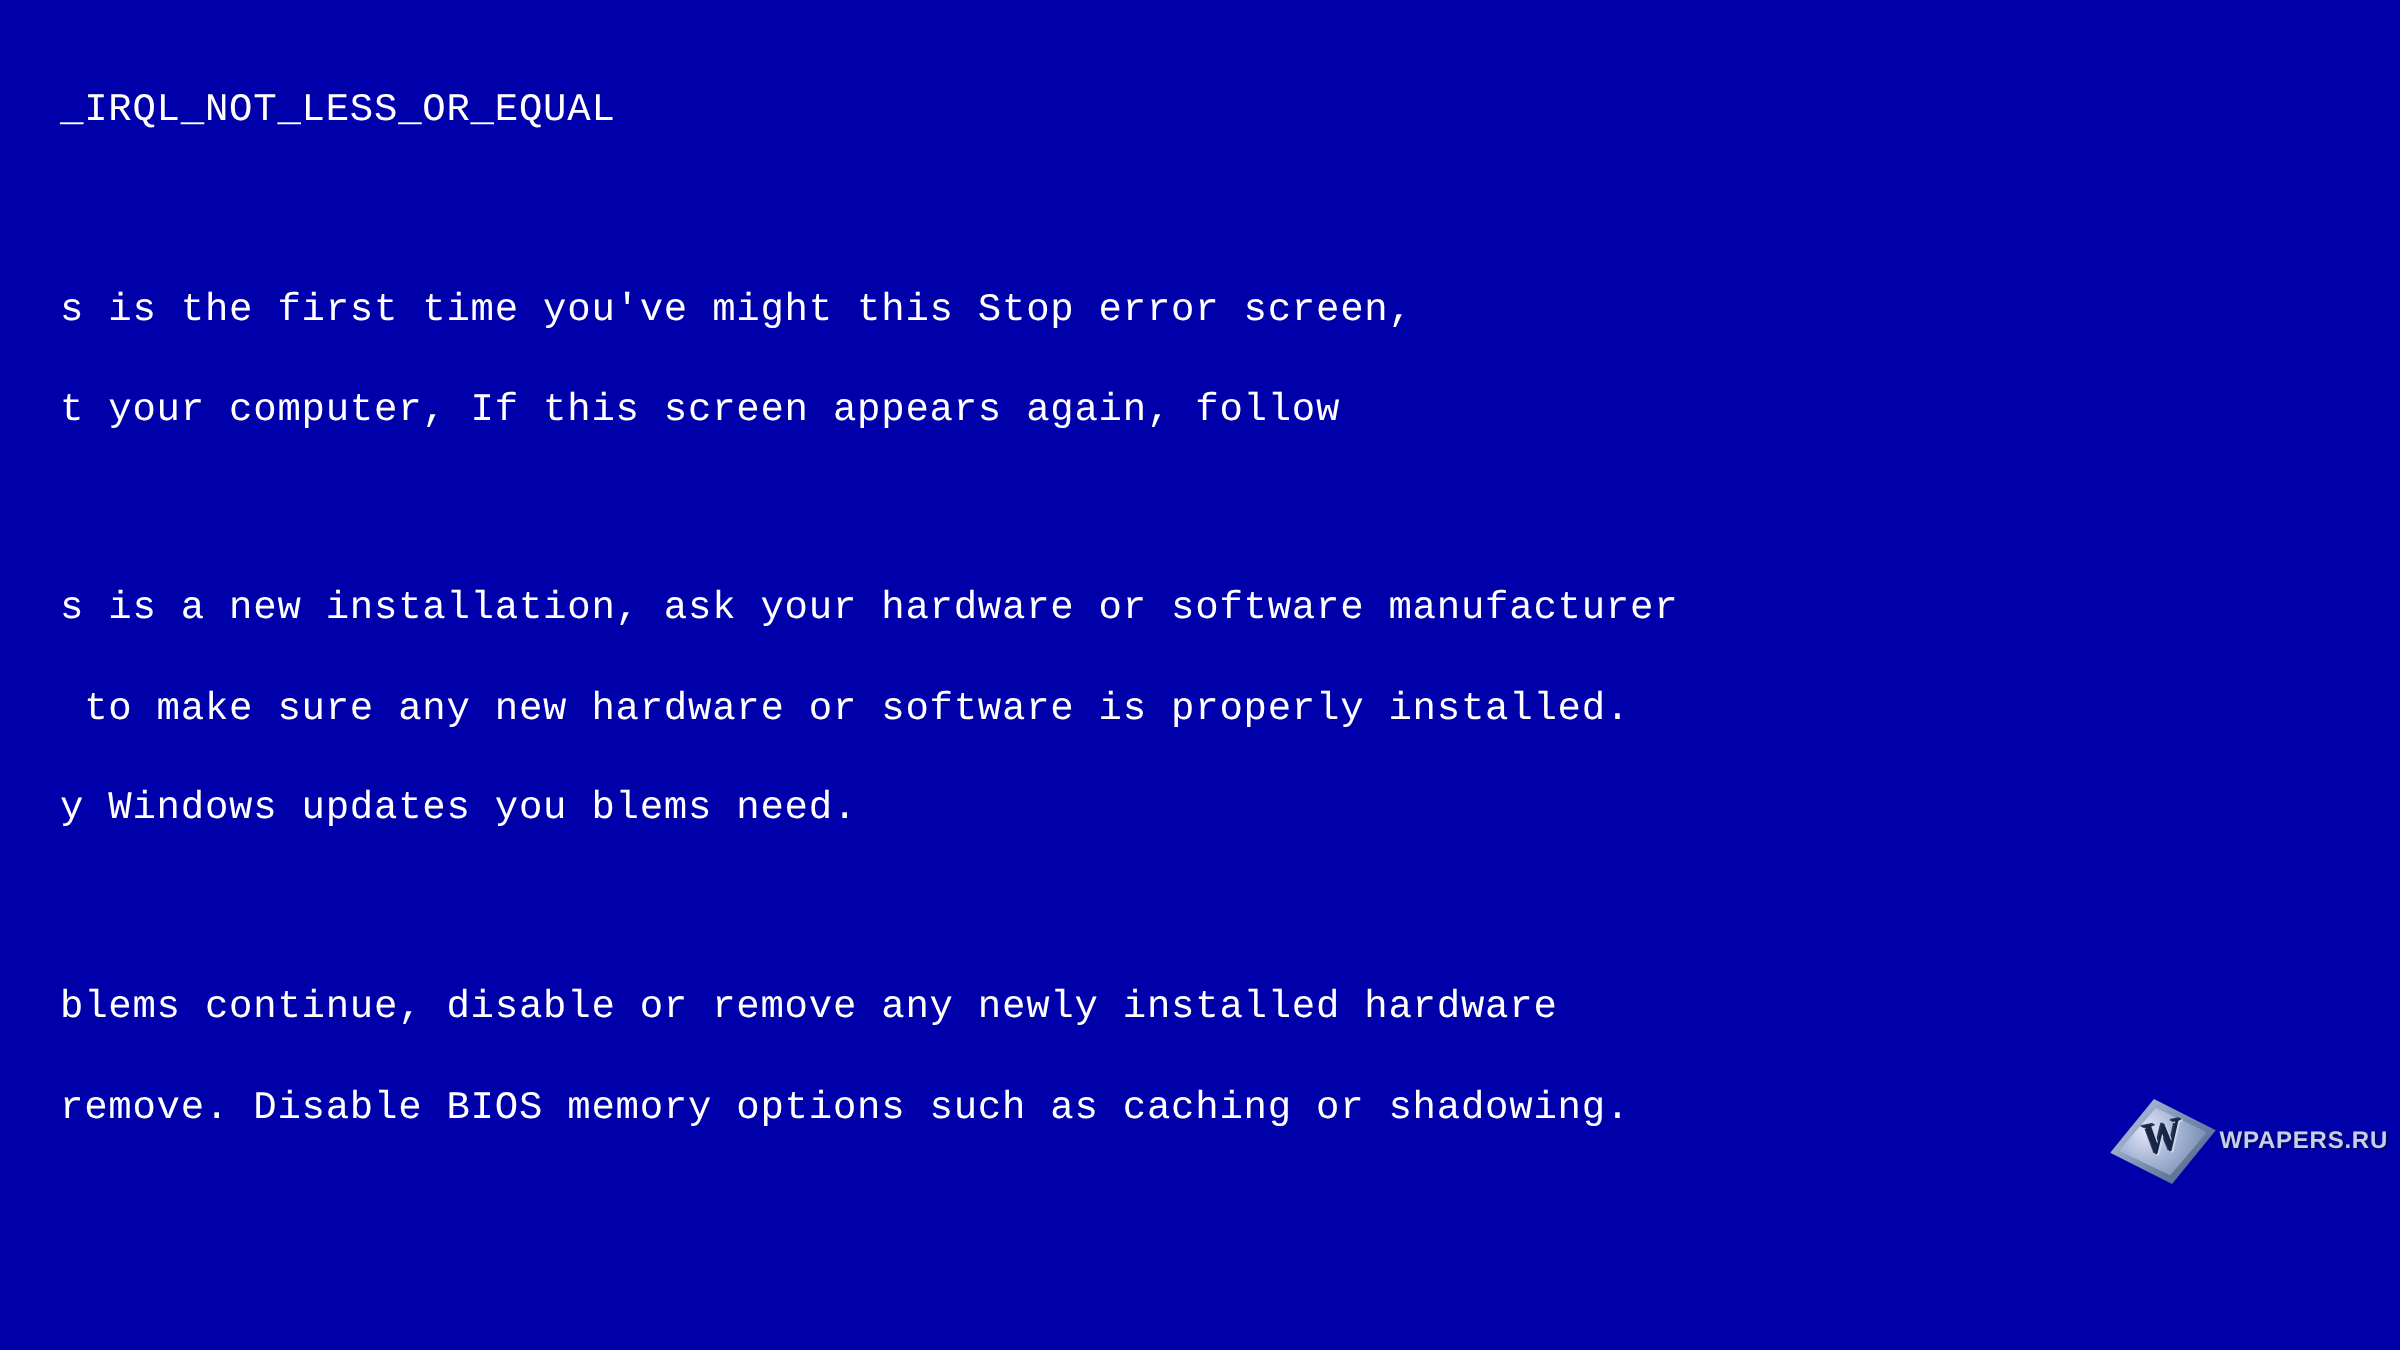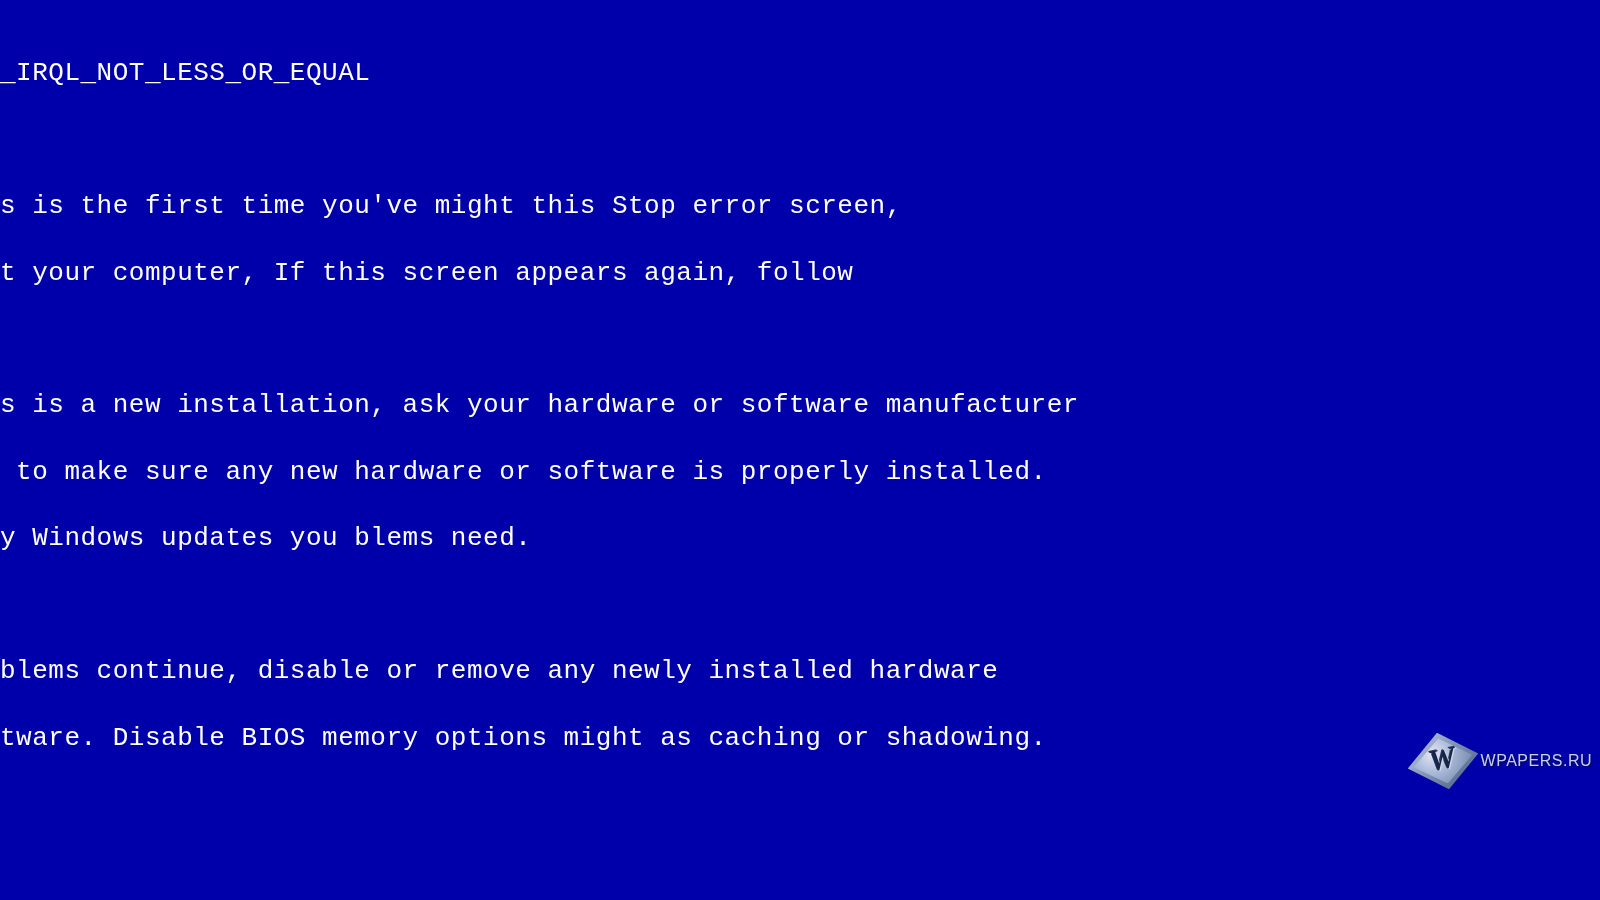--- a/index.html
+++ b/index.html
@@ -22,20 +22,21 @@
       font-weight: normal;
       position: relative;
     }
     .screen {
       white-space: pre;
       padding-top: 24px;
     }
     .line {
       display: block;
       min-height: 33px;
+      padding-left: 40px;
     }
     .watermark {
       position: absolute;
       right: 8px;
       bottom: 110px;
       display: flex;
       align-items: center;
       gap: 2px;
       opacity: 0.9;
     }
@@ -66,41 +67,41 @@
       font-family: Georgia, 'Times New Roman', serif;
       font-weight: bold;
       font-size: 30px;
       color: #1a2b3c;
       text-shadow: 1px 1px 0 #e6eef6, -1px -1px 0 #2c3e50;
       font-style: italic;
     }
     .watermark-text {
       font-family: Arial, sans-serif;
       font-size: 16px;
-      font-weight: normal;
+      font-weight: bold;
       color: #dce6ef;
       text-shadow: 1px 1px 2px rgba(0,0,0,0.6);
       letter-spacing: 0.5px;
     }
   </style>
 </head>
 <body>
 
 <div class="screen">
 <span class="line">_IRQL_NOT_LESS_OR_EQUAL</span>
 <span class="line"></span>
 <span class="line">s is the first time you've might this Stop error screen,</span>
 <span class="line">t your computer, If this screen appears again, follow</span>
 <span class="line"></span>
 <span class="line">s is a new installation, ask your hardware or software manufacturer</span>
 <span class="line"> to make sure any new hardware or software is properly installed.</span>
 <span class="line">y Windows updates you blems need.</span>
 <span class="line"></span>
 <span class="line">blems continue, disable or remove any newly installed hardware</span>
-<span class="line">tware. Disable BIOS memory options might as caching or shadowing.</span>
+<span class="line">remove. Disable BIOS memory options such as caching or shadowing.</span>
 
 
 
 
 
 
 
 
 
 

